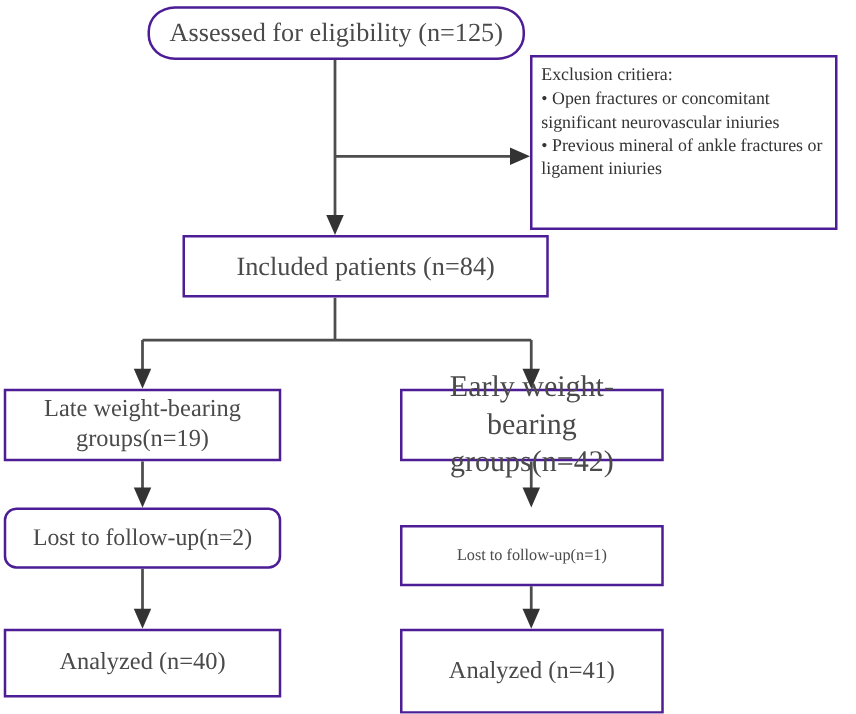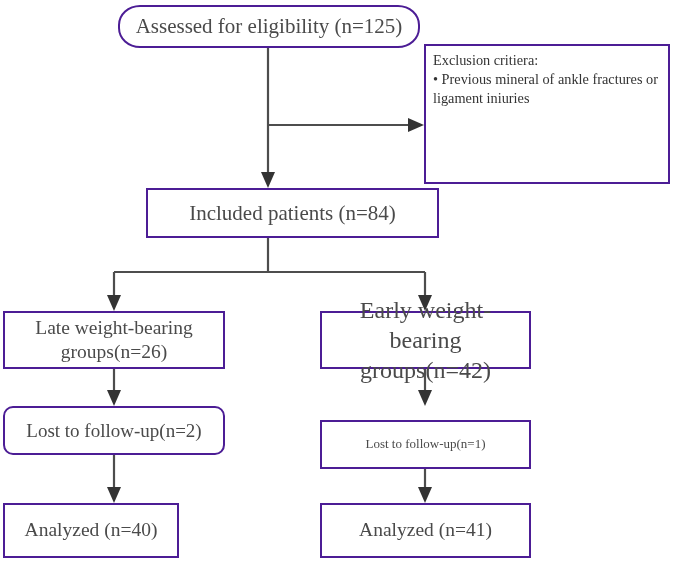--- a/index.html
+++ b/index.html
@@ -89,26 +89,26 @@
     font-size: 19px;
     border-radius: 10px;
   }
   #node-lost-early {
     left: 320px; top: 420px;
     width: 211px; height: 49px;
     font-size: 13px;
   }
   #node-analyzed-late {
     left: 3px; top: 503px;
-    width: 176px; height: 55px;
+    width: 222px; height: 55px;
     font-size: 19.5px;
   }
   #node-analyzed-early {
     left: 320px; top: 503px;
-    width: 211px; height: 55px;
+    width: 211px; height: 68px;
     font-size: 19.5px;
   }
 
   
   #connectors {
     position: absolute;
     left: 0; top: 0;
     width: 685px; height: 571px;
     pointer-events: none;
   }
@@ -156,30 +156,31 @@
     <line x1="425" y1="455" x2="425" y2="495"></line>
     <polygon points="425,503 418,487 432,487"></polygon>
   </svg>
 
   <div class="node node-rounded" id="node-assessed">
     <span class="node-text">Assessed for eligibility (n=125)</span>
   </div>
 
   <div class="node" id="node-exclusion">
     <span class="excl-title">Exclusion critiera:</span>
+    <span class="excl-item">• Open fractures or concomitant significant  neurovascular iniuries</span>
     <span class="excl-item">• Previous mineral of ankle fractures or ligament iniuries</span>
   </div>
 
   <div class="node" id="node-included">
     <span class="node-text">Included patients (n=84)</span>
   </div>
 
   <div class="node" id="node-late-group">
     <span class="node-text">Late weight-bearing
-groups(n=26)</span>
+groups(n=19)</span>
   </div>
 
   <div class="node" id="node-early-group">
     <span class="node-text">Early weight-bearing
 groups(n=42)</span>
   </div>
 
   <div class="node" id="node-lost-late">
     <span class="node-text">Lost to follow-up(n=2)</span>
   </div>

